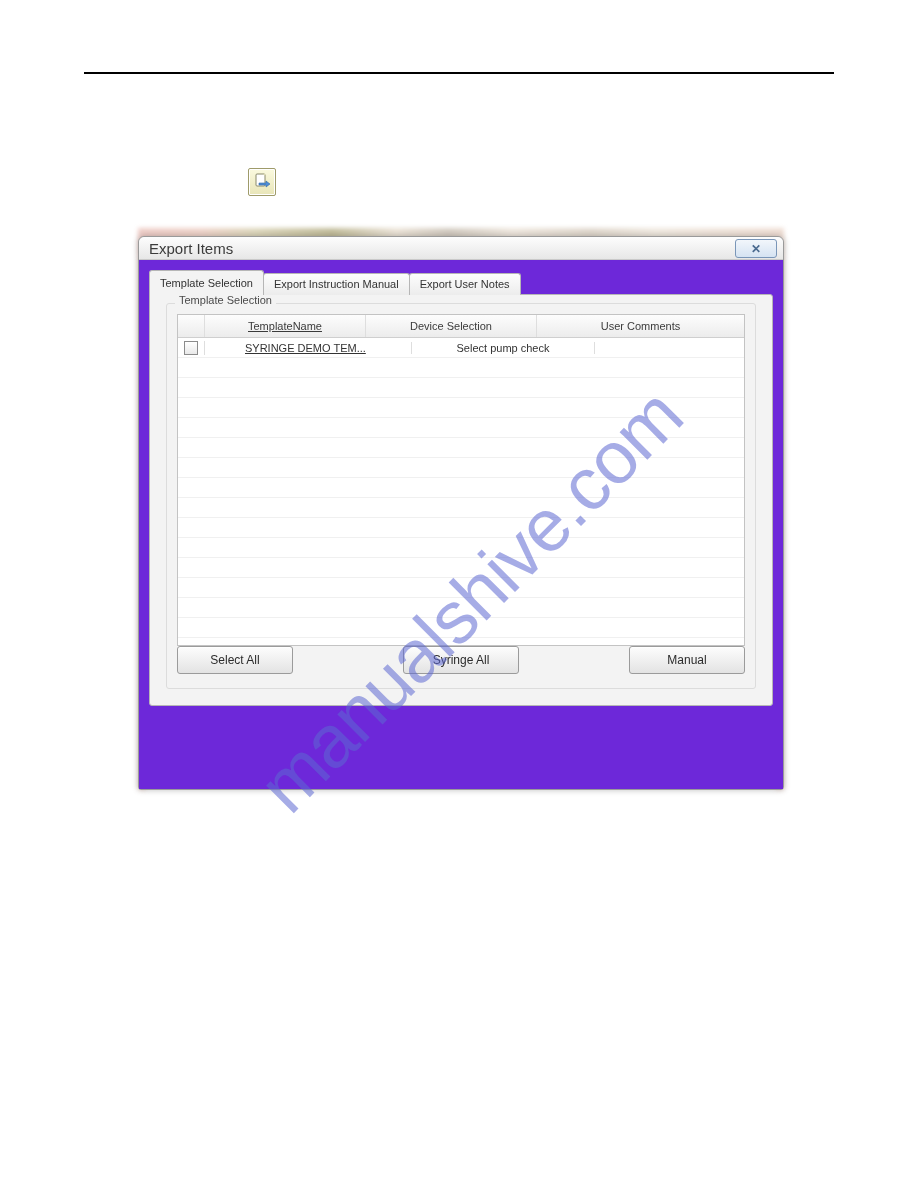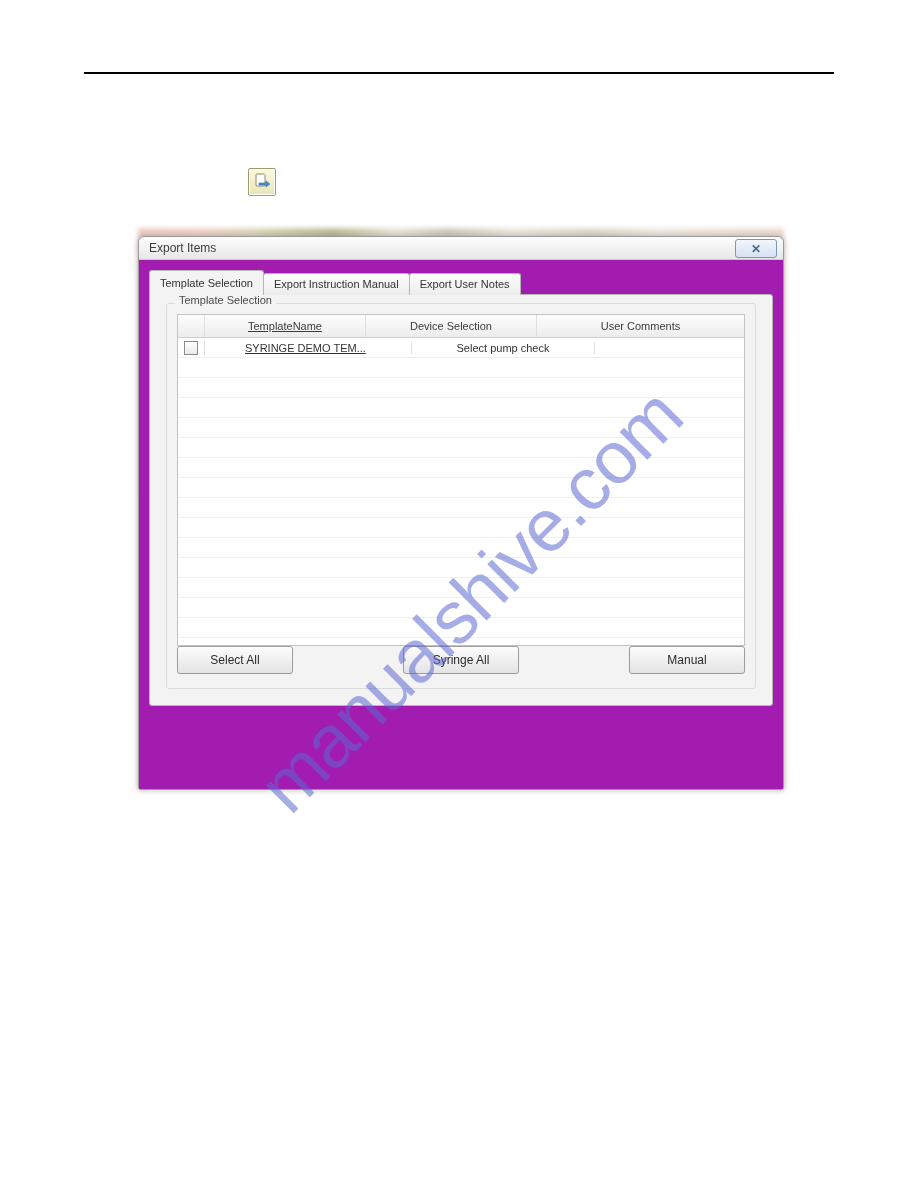--- a/index.html
+++ b/index.html
@@ -83,21 +83,21 @@
     height: 22px;
     background: linear-gradient(#fdfdfd,#e7e7e7);
     border-bottom: 1px solid #c9c9c9;
     border-radius: 6px 6px 0 0;
     display: flex;
     align-items: center;
     padding: 0 6px;
     position: relative;
   }
   .title-text {
-    font-size: 12px;
+    font-size: 15px;
     color: #3b3b3b;
     margin-left: 4px;
   }
   .close-btn {
     position: absolute;
     right: 6px;
     top: 2px;
     width: 40px;
     height: 17px;
     background: linear-gradient(#f2f6fb,#d5e3f2);
@@ -107,21 +107,21 @@
     align-items: center;
     justify-content: center;
     color: #4a6a8f;
     font-size: 12px;
     font-weight: bold;
     cursor: pointer;
   }
   .body {
     flex: 1;
     padding: 10px 10px 14px 10px;
-    background: #a21caf;
+    background: #6d28d9;
   }
   .tabs {
     display: flex;
     align-items: flex-end;
     gap: 0;
     position: relative;
     z-index: 2;
   }
   .tab {
     background: linear-gradient(#fdfdfd,#ececec);

